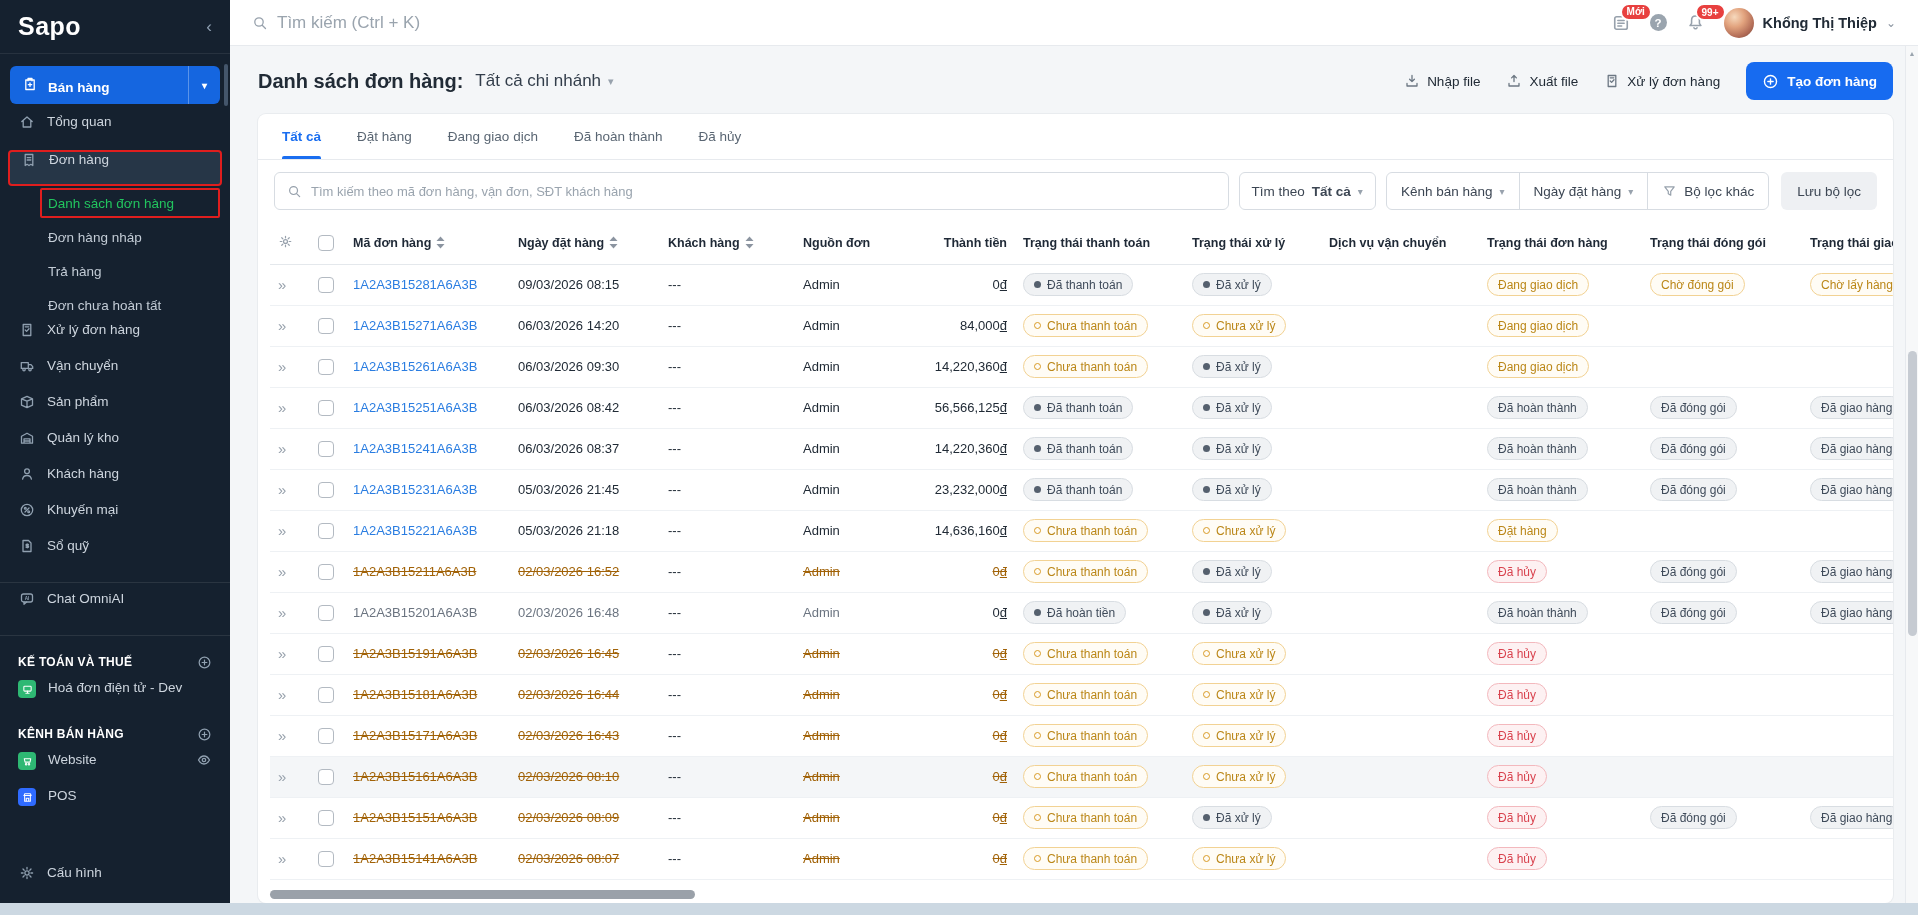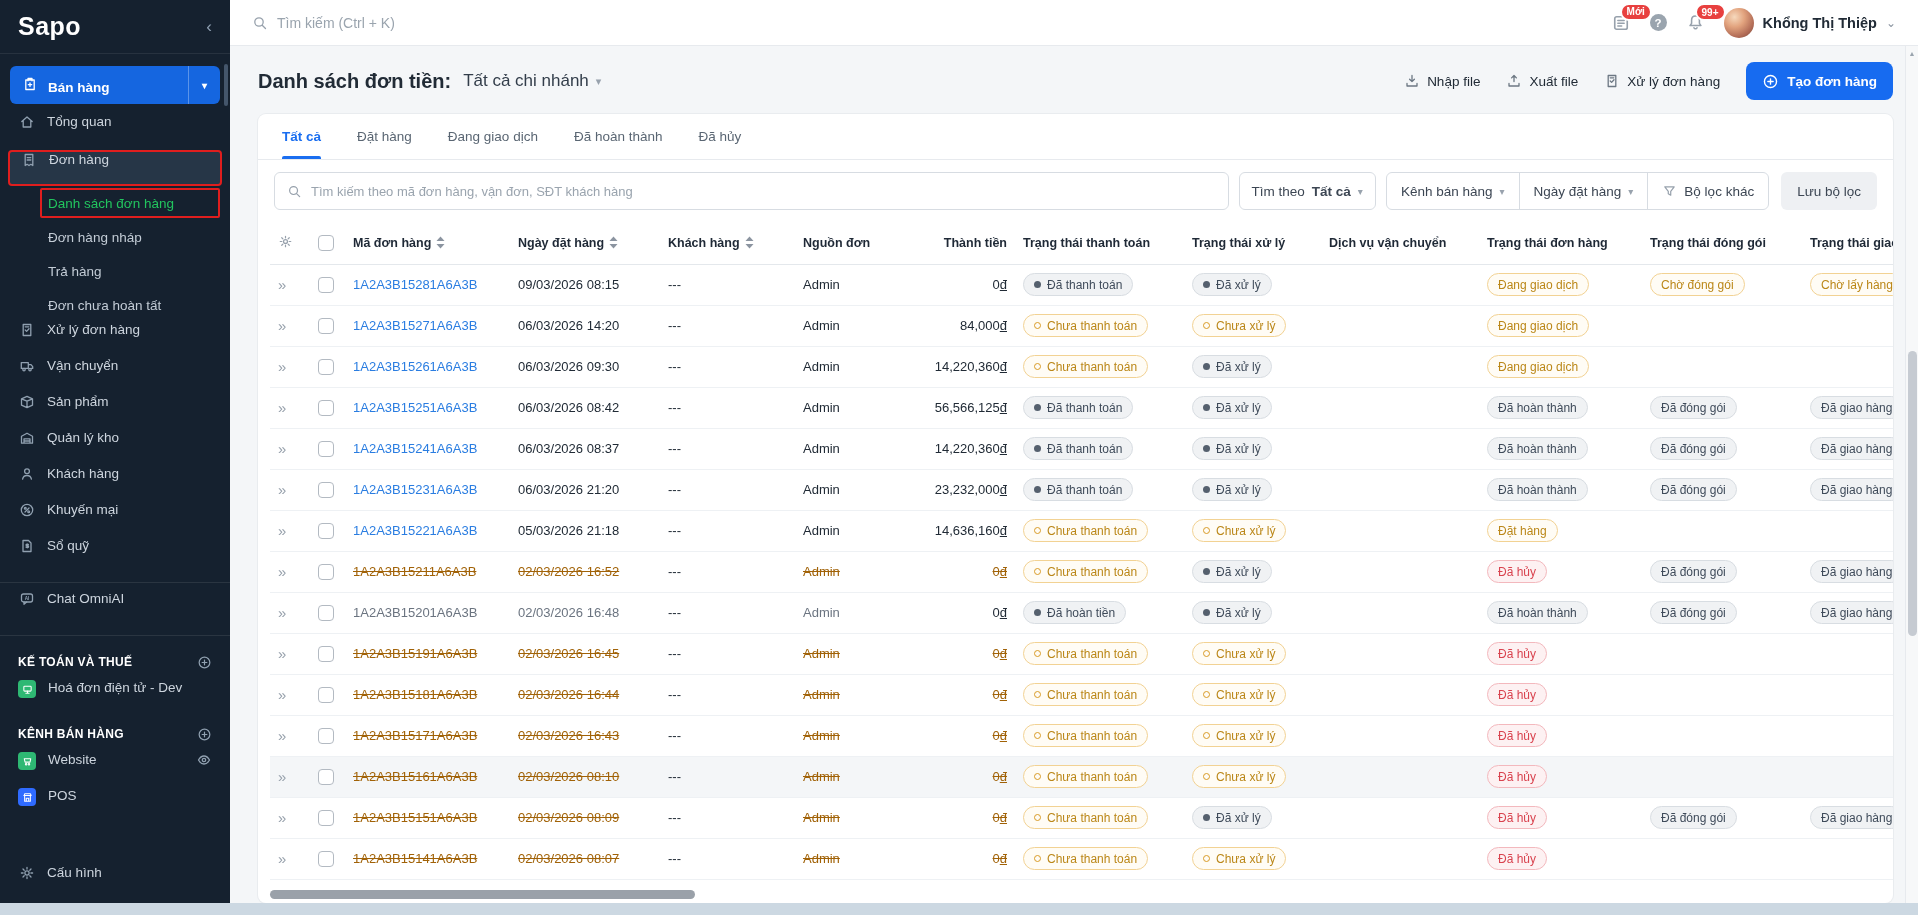--- a/index.html
+++ b/index.html
@@ -29,21 +29,21 @@
   .nav-right { margin-left:auto; display:flex; align-items:center; }
   .config-item { margin-top:auto; margin-bottom:14px; }
 
   svg.ic { fill:none; stroke:#90a0b0; stroke-width:1.3; stroke-linecap:round; stroke-linejoin:round; }
   svg.ic.w { stroke:#fff; } svg.ic.dark { stroke:#6c7783; } svg.ic.ltgray { stroke:#97a1ac; }
 
   
   .main { flex:1; min-width:0; display:flex; flex-direction:column; background:#f4f6f8; position:relative; }
   .topbar { height:46px; background:#fff; border-bottom:1px solid #e7eaee; display:flex; align-items:center; padding:0 22px; flex-shrink:0; }
   .tb-search { display:flex; align-items:center; gap:9px; flex:1; }
-  .tb-search input { border:none; outline:none; font-size:14px; color:#3c4653; width:300px; font-family:"Liberation Sans",sans-serif; background:transparent; }
+  .tb-search input { border:none; outline:none; font-size:17px; color:#3c4653; width:300px; font-family:"Liberation Sans",sans-serif; background:transparent; }
   .tb-search input::placeholder { color:#9aa4ae; }
   .tb-right { display:flex; align-items:center; gap:19px; margin-left:auto; }
   .tb-icon { position:relative; display:flex; align-items:center; cursor:pointer; }
   .badge { position:absolute; top:-10px; left:9px; background:#e8403f; color:#fff; font-size:10px; font-weight:bold; border-radius:9px; padding:1.5px 5px; border:2px solid #fff; white-space:nowrap; }
   .q-circle { width:17px; height:17px; border-radius:50%; background:#9aa4ae; color:#fff; font-size:11.5px; font-weight:bold; display:flex; align-items:center; justify-content:center; }
   .avatar { width:30px; height:30px; border-radius:50%; background:radial-gradient(circle at 35% 30%, #f6d9bd 0%, #e2a37e 35%, #b06a55 70%, #6e4438 100%); flex-shrink:0; }
   .user-wrap { display:flex; align-items:center; gap:9px; cursor:pointer; }
   .user-name { font-size:14.5px; font-weight:bold; color:#212b36; }
   .user-caret { color:#8b95a1; font-size:12px; }
 
@@ -342,21 +342,21 @@
         </span>
         <span class="user-wrap">
           <span class="avatar"></span>
           <span class="user-name">Khổng Thị Thiệp</span>
           <span class="user-caret">⌄</span>
         </span>
       </div>
     </div>
 
     <div class="page-head">
-      <span class="page-title">Danh sách đơn tiền:</span>
+      <span class="page-title">Danh sách đơn hàng:</span>
       <span class="branch-sel">
         <span>Tất cả chi nhánh</span>
         <span class="car">▾</span>
       </span>
       <div class="head-actions">
         <span class="text-btn">
           <svg class="ic dark" width="16" height="16" viewBox="0 0 16 16">
               <path d="M8 2.5v6M5.6 6.2 8 8.6l2.4-2.4M3 10.5V13h10v-2.5"></path>
             </svg>
           <span>Nhập file</span>
@@ -554,21 +554,21 @@
                 <td><span class="pill p-gray"><span class="dot dot-filled"></span>Đã xử lý</span></td>
                 <td></td>
                 <td><span class="pill p-gray">Đã hoàn thành</span></td>
                 <td><span class="pill p-gray">Đã đóng gói</span></td>
                 <td><span class="pill p-gray">Đã giao hàng</span></td>
               </tr>
               <tr>
                 <td><span class="expand">»</span></td>
                 <td><span class="cb"></span></td>
                 <td><span class="oid link ">1A2A3B15231A6A3B</span></td>
-                <td class="">06/03/2026 21:20</td>
+                <td class="">05/03/2026 21:45</td>
                 <td>---</td>
                 <td class="">Admin</td>
                 <td class="c-total ">23,232,000<span class="dong">đ</span></td>
                 <td><span class="pill p-gray"><span class="dot dot-filled"></span>Đã thanh toán</span></td>
                 <td><span class="pill p-gray"><span class="dot dot-filled"></span>Đã xử lý</span></td>
                 <td></td>
                 <td><span class="pill p-gray">Đã hoàn thành</span></td>
                 <td><span class="pill p-gray">Đã đóng gói</span></td>
                 <td><span class="pill p-gray">Đã giao hàng</span></td>
               </tr>

